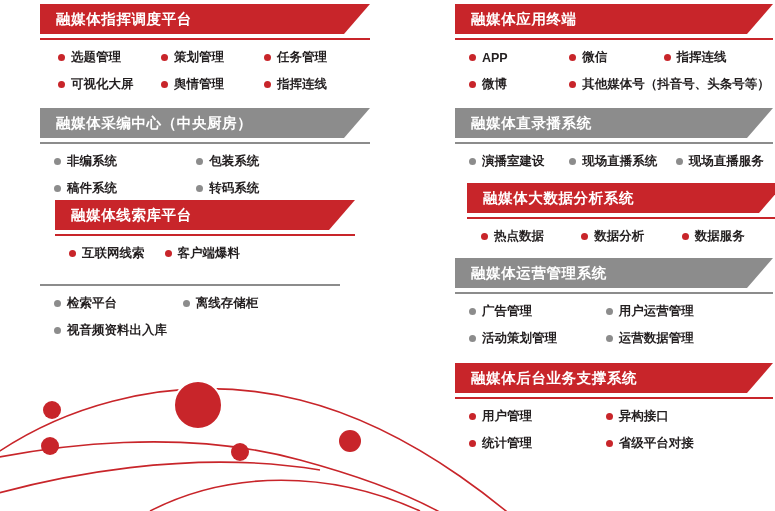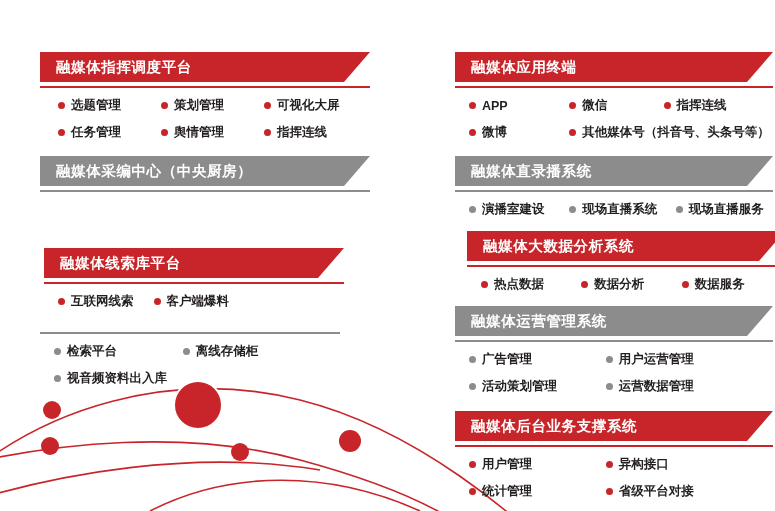--- a/index.html
+++ b/index.html
@@ -21,21 +21,21 @@
     width: 775px;
     height: 511px;
   }
   .col {
     position: absolute;
     top: 0;
   }
   .col-left { left: 40px; width: 330px; }
   .col-right { left: 455px; width: 320px; }
 
-  .group { position: absolute; margin-top: 48px; }
+  .group { position: absolute; }
 
   
   .banner {
     position: relative;
     height: 30px;
     display: flex;
     align-items: center;
     padding-left: 16px;
     box-sizing: border-box;
     color: #ffffff;
@@ -141,46 +141,64 @@
       <div class="item">
           <span class="dot red"></span>
           <span>选题管理</span>
         </div>
       <div class="item">
           <span class="dot red"></span>
           <span>策划管理</span>
         </div>
       <div class="item">
           <span class="dot red"></span>
+          <span>任务管理</span>
+        </div>
+      <div class="item">
+          <span class="dot red"></span>
           <span>可视化大屏</span>
-        </div>
-      <div class="item">
-          <span class="dot red"></span>
-          <span>任务管理</span>
         </div>
       <div class="item">
           <span class="dot red"></span>
           <span>舆情管理</span>
         </div>
       <div class="item">
           <span class="dot red"></span>
           <span>指挥连线</span>
         </div>
     </div>
   </div>
 
   <div class="group" style="top:108px; left:0; width:330px;">
     <div class="banner gray">
       <div class="shape"></div>
       <div class="label">融媒体采编中心（中央厨房）</div>
     </div>
     <div class="underline gray"></div>
-  </div>
-
-  <div class="group" style="top:200px; left:4px; width:300px;">
+    <div class="items grid-2" style="padding-left:14px;">
+      <div class="item" style="width:45%;">
+          <span class="dot gray"></span>
+          <span>非编系统</span>
+        </div>
+      <div class="item" style="width:50%;">
+          <span class="dot gray"></span>
+          <span>包装系统</span>
+        </div>
+      <div class="item" style="width:45%;">
+          <span class="dot gray"></span>
+          <span>稿件系统</span>
+        </div>
+      <div class="item" style="width:50%;">
+          <span class="dot gray"></span>
+          <span>转码系统</span>
+        </div>
+    </div>
+  </div>
+
+  <div class="group" style="top:200px; left:15px; width:300px;">
     <div class="banner red">
       <div class="shape"></div>
       <div class="label">融媒体线索库平台</div>
     </div>
     <div class="underline red"></div>
     <div class="items grid-free" style="padding-left:14px;">
       <div class="item">
           <span class="dot red"></span>
           <span>互联网线索</span>
         </div>

